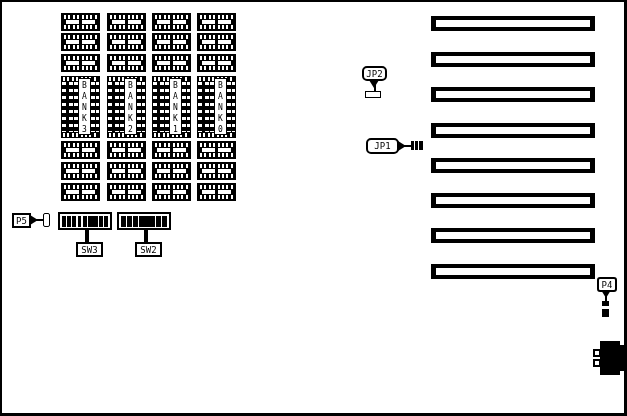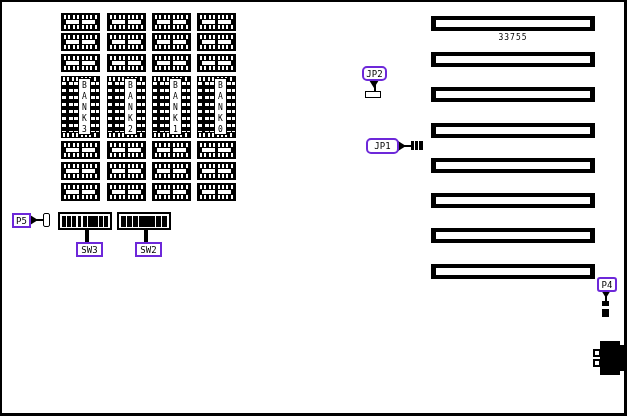--- a/index.html
+++ b/index.html
@@ -24,21 +24,21 @@
         background:repeating-linear-gradient(90deg,#fff 0 2px,rgba(0,0,0,0) 2px 4.4px);}
   .bank-label{position:absolute;left:17px;top:2px;width:11px;height:54px;background:#fff;
         border:1px solid #000;font-size:8px;line-height:11px;white-space:pre-line;
         text-align:center;padding-top:1px;z-index:2;}
 
   
   .slot{position:absolute;left:431px;width:164px;height:15px;background:#000;}
   .slot i{position:absolute;left:5px;right:5px;top:4px;bottom:4px;background:#fff;}
 
   
-  .co{position:absolute;background:#fff;border:2px solid #6d28d9;box-sizing:border-box;
+  .co{position:absolute;background:#fff;border:2px solid #000000;box-sizing:border-box;
       display:flex;align-items:center;justify-content:center;font-size:9px;z-index:5;}
   .rounded{border-radius:5px;}
   .r3{border-radius:3px;}
 
   .tail-down{position:absolute;width:0;height:0;border-left:5px solid rgba(0,0,0,0);
       border-right:5px solid rgba(0,0,0,0);border-top:8px solid #000;}
   .tail-right{position:absolute;width:0;height:0;border-top:5px solid rgba(0,0,0,0);
       border-bottom:5px solid rgba(0,0,0,0);border-left:8px solid #000;}
   .stub{position:absolute;background:#000;}
 
@@ -61,21 +61,20 @@
 
   
   .blk{position:absolute;background:#000;}
   .tab{position:absolute;width:8px;height:8px;background:#fff;border:2px solid #000;
       box-sizing:border-box;}
 </style>
 </head>
 <body>
 
 <div class="board">
-  <div class="partnum">33755</div>
 
   <div class="co rounded" style="left:362px;top:66px;width:25px;height:15px;">JP2</div>
   <div class="tail-down" style="left:369px;top:80px;"></div>
   <div class="stub" style="left:374px;top:84px;width:2px;height:8px;"></div>
   <div class="jumper-open" style="left:365px;top:91px;width:16px;height:7px;"></div>
 
   <div class="co rounded" style="left:366px;top:138px;width:33px;height:16px;">JP1</div>
   <div class="tail-right" style="left:398px;top:141px;"></div>
   <div class="stub" style="left:404px;top:145px;width:8px;height:2px;"></div>
   <div class="jumper-block" style="left:411px;top:141px;width:12px;height:9px;"></div>

